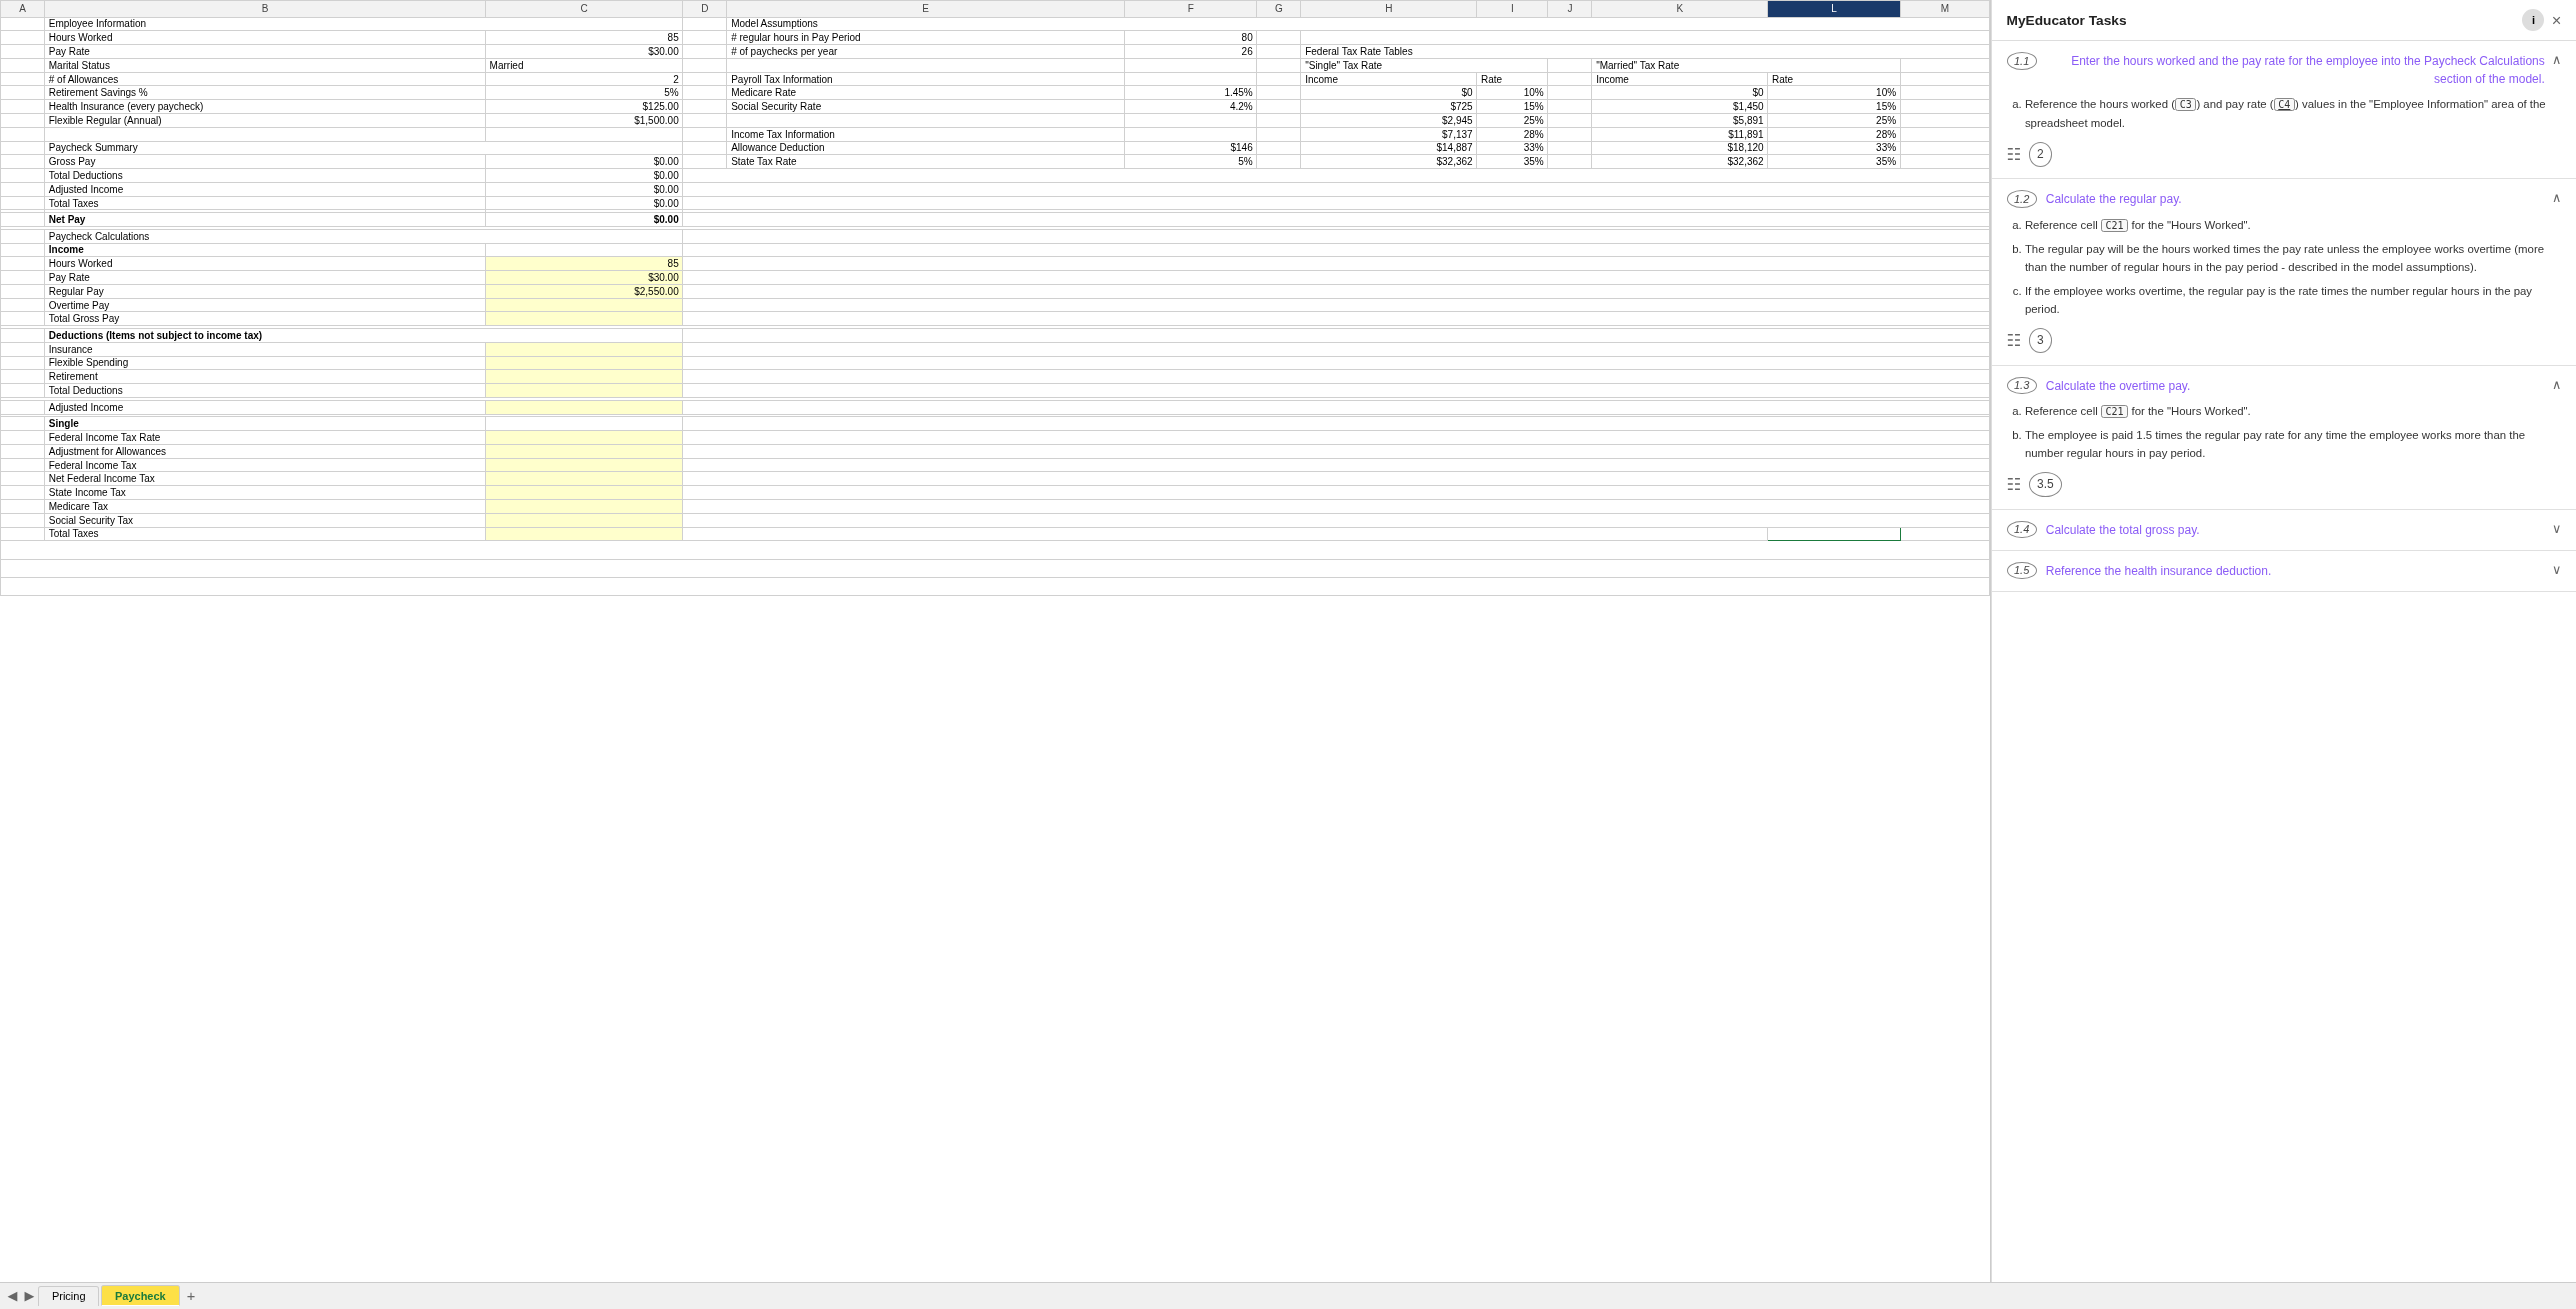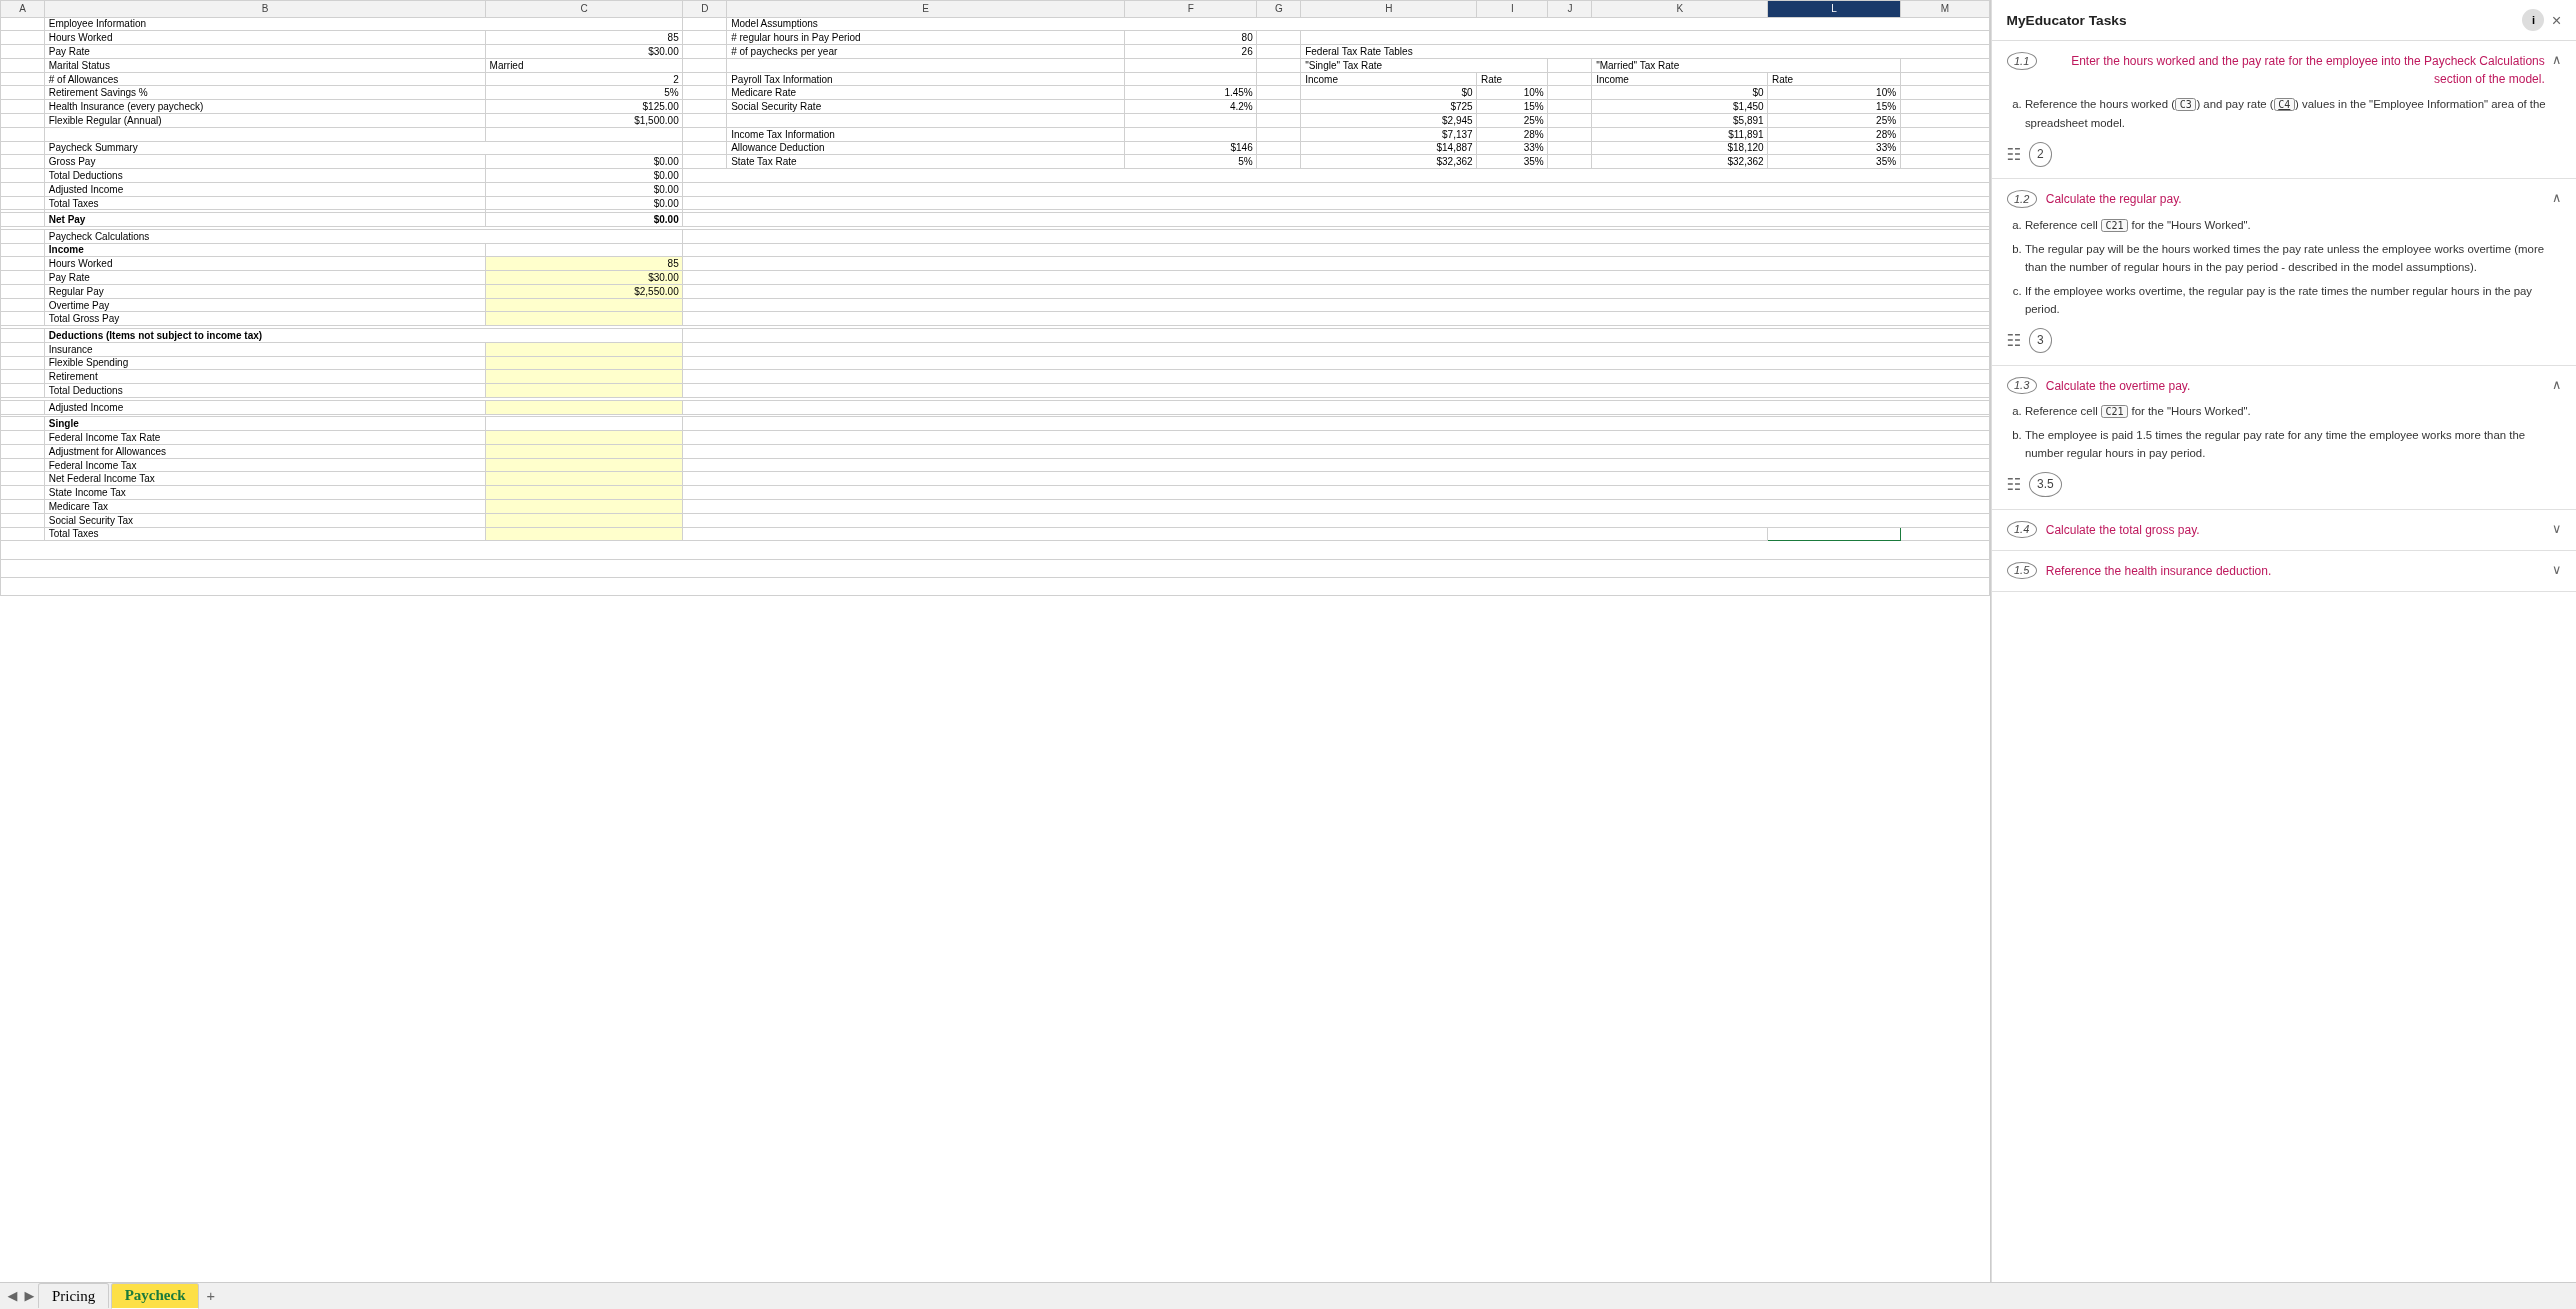--- a/index.html
+++ b/index.html
@@ -30,36 +30,36 @@
 
     .header-row th { background: #f2f2f2; }
     .right-align { text-align: right; }
 
     .yellow-cell { background: #ffffcc; }
     .selected-cell { border: 1.8px solid #1a7a3c !important; }
 
     
     .tab-bar { display: flex; align-items: center; background: #f0f0f0; border-top: 0.9px solid #ccc; height: 27.4px; padding: 0 3.7px; gap: 0; }
     .tab-nav-btn { background: none; border: none; cursor: pointer; font-size: 12.8px; color: #666; padding: 0 3.7px; }
-    .tab { padding: 3.7px 12.8px; font-size: 15px; border: 0.9px solid #ccc; border-bottom: none; cursor: pointer; background: #f0f0f0; margin-right: 1.8px; border-radius: 2.7px 2.7px 0 0; font-family: Liberation Serif, serif; }
+    .tab { padding: 3.7px 12.8px; font-size: 11px; border: 0.9px solid #ccc; border-bottom: none; cursor: pointer; background: #f0f0f0; margin-right: 1.8px; border-radius: 2.7px 2.7px 0 0; }
     .tab.active { background: #fde047; color: #1a7a3c; font-weight: bold; border-bottom: 0.9px solid #fff; }
     .tab-add { background: none; border: none; font-size: 14.6px; cursor: pointer; color: #666; padding: 0 5.5px; }
 
     
     .right-panel { width: 585px; background: #fff; overflow-y: auto; border-left: 0.9px solid #ddd; }
     .panel-header { display: flex; justify-content: space-between; align-items: center; padding: 9.1px 14.6px; border-bottom: 0.9px solid #ddd; background: #fff; gap: 36px; }
     .panel-title { font-size: 13.7px; font-weight: bold; color: #222; }
     .panel-close { background: none; border: none; font-size: 16.5px; cursor: pointer; color: #666; }
     .panel-info-btn { background: #ddd; border: none; border-radius: 50%; width: 22px; height: 22px; font-weight: bold; cursor: pointer; font-size: 11px; }
 
     .task-section { border-bottom: 0.9px solid #e0e0e0; padding: 11px 14.6px; }
     .task-header { display: flex; justify-content: space-between; align-items: flex-start; cursor: pointer; text-align: right; }
     .task-header-left { display: flex; align-items: flex-start; gap: 9.1px; }
     .task-num { border: 0.9px solid #888; border-radius: 50%; padding: 1.8px 6.4px; font-size: 11px; color: #444; white-space: nowrap; font-style: italic; }
-    .task-title { font-size: 12px; color: #be185d; line-height: 1.5; flex: 1; }
+    .task-title { font-size: 12px; color: #8b5cf6; line-height: 1.5; flex: 1; }
     .chevron { font-size: 12.8px; color: #666; margin-left: 7.3px; }
 
     .task-body { padding: 7.3px 0 0 0; font-size: 11.4px; color: #333; line-height: 1.6; }
     .task-body ol { padding-left: 18.3px; }
     .task-body ol li { margin-bottom: 5.5px; }
     .cell-ref { border: 0.9px solid #888; border-radius: 2.7px; padding: 0 3.7px; font-size: 10px; background: #f8f8f8; font-family: monospace; }
     .underline-ref { text-decoration: underline; }
 
     .score-area { display: flex; align-items: center; gap: 7.3px; margin-top: 9.1px; }
     .score-icon { font-size: 16.5px; color: #666; }

